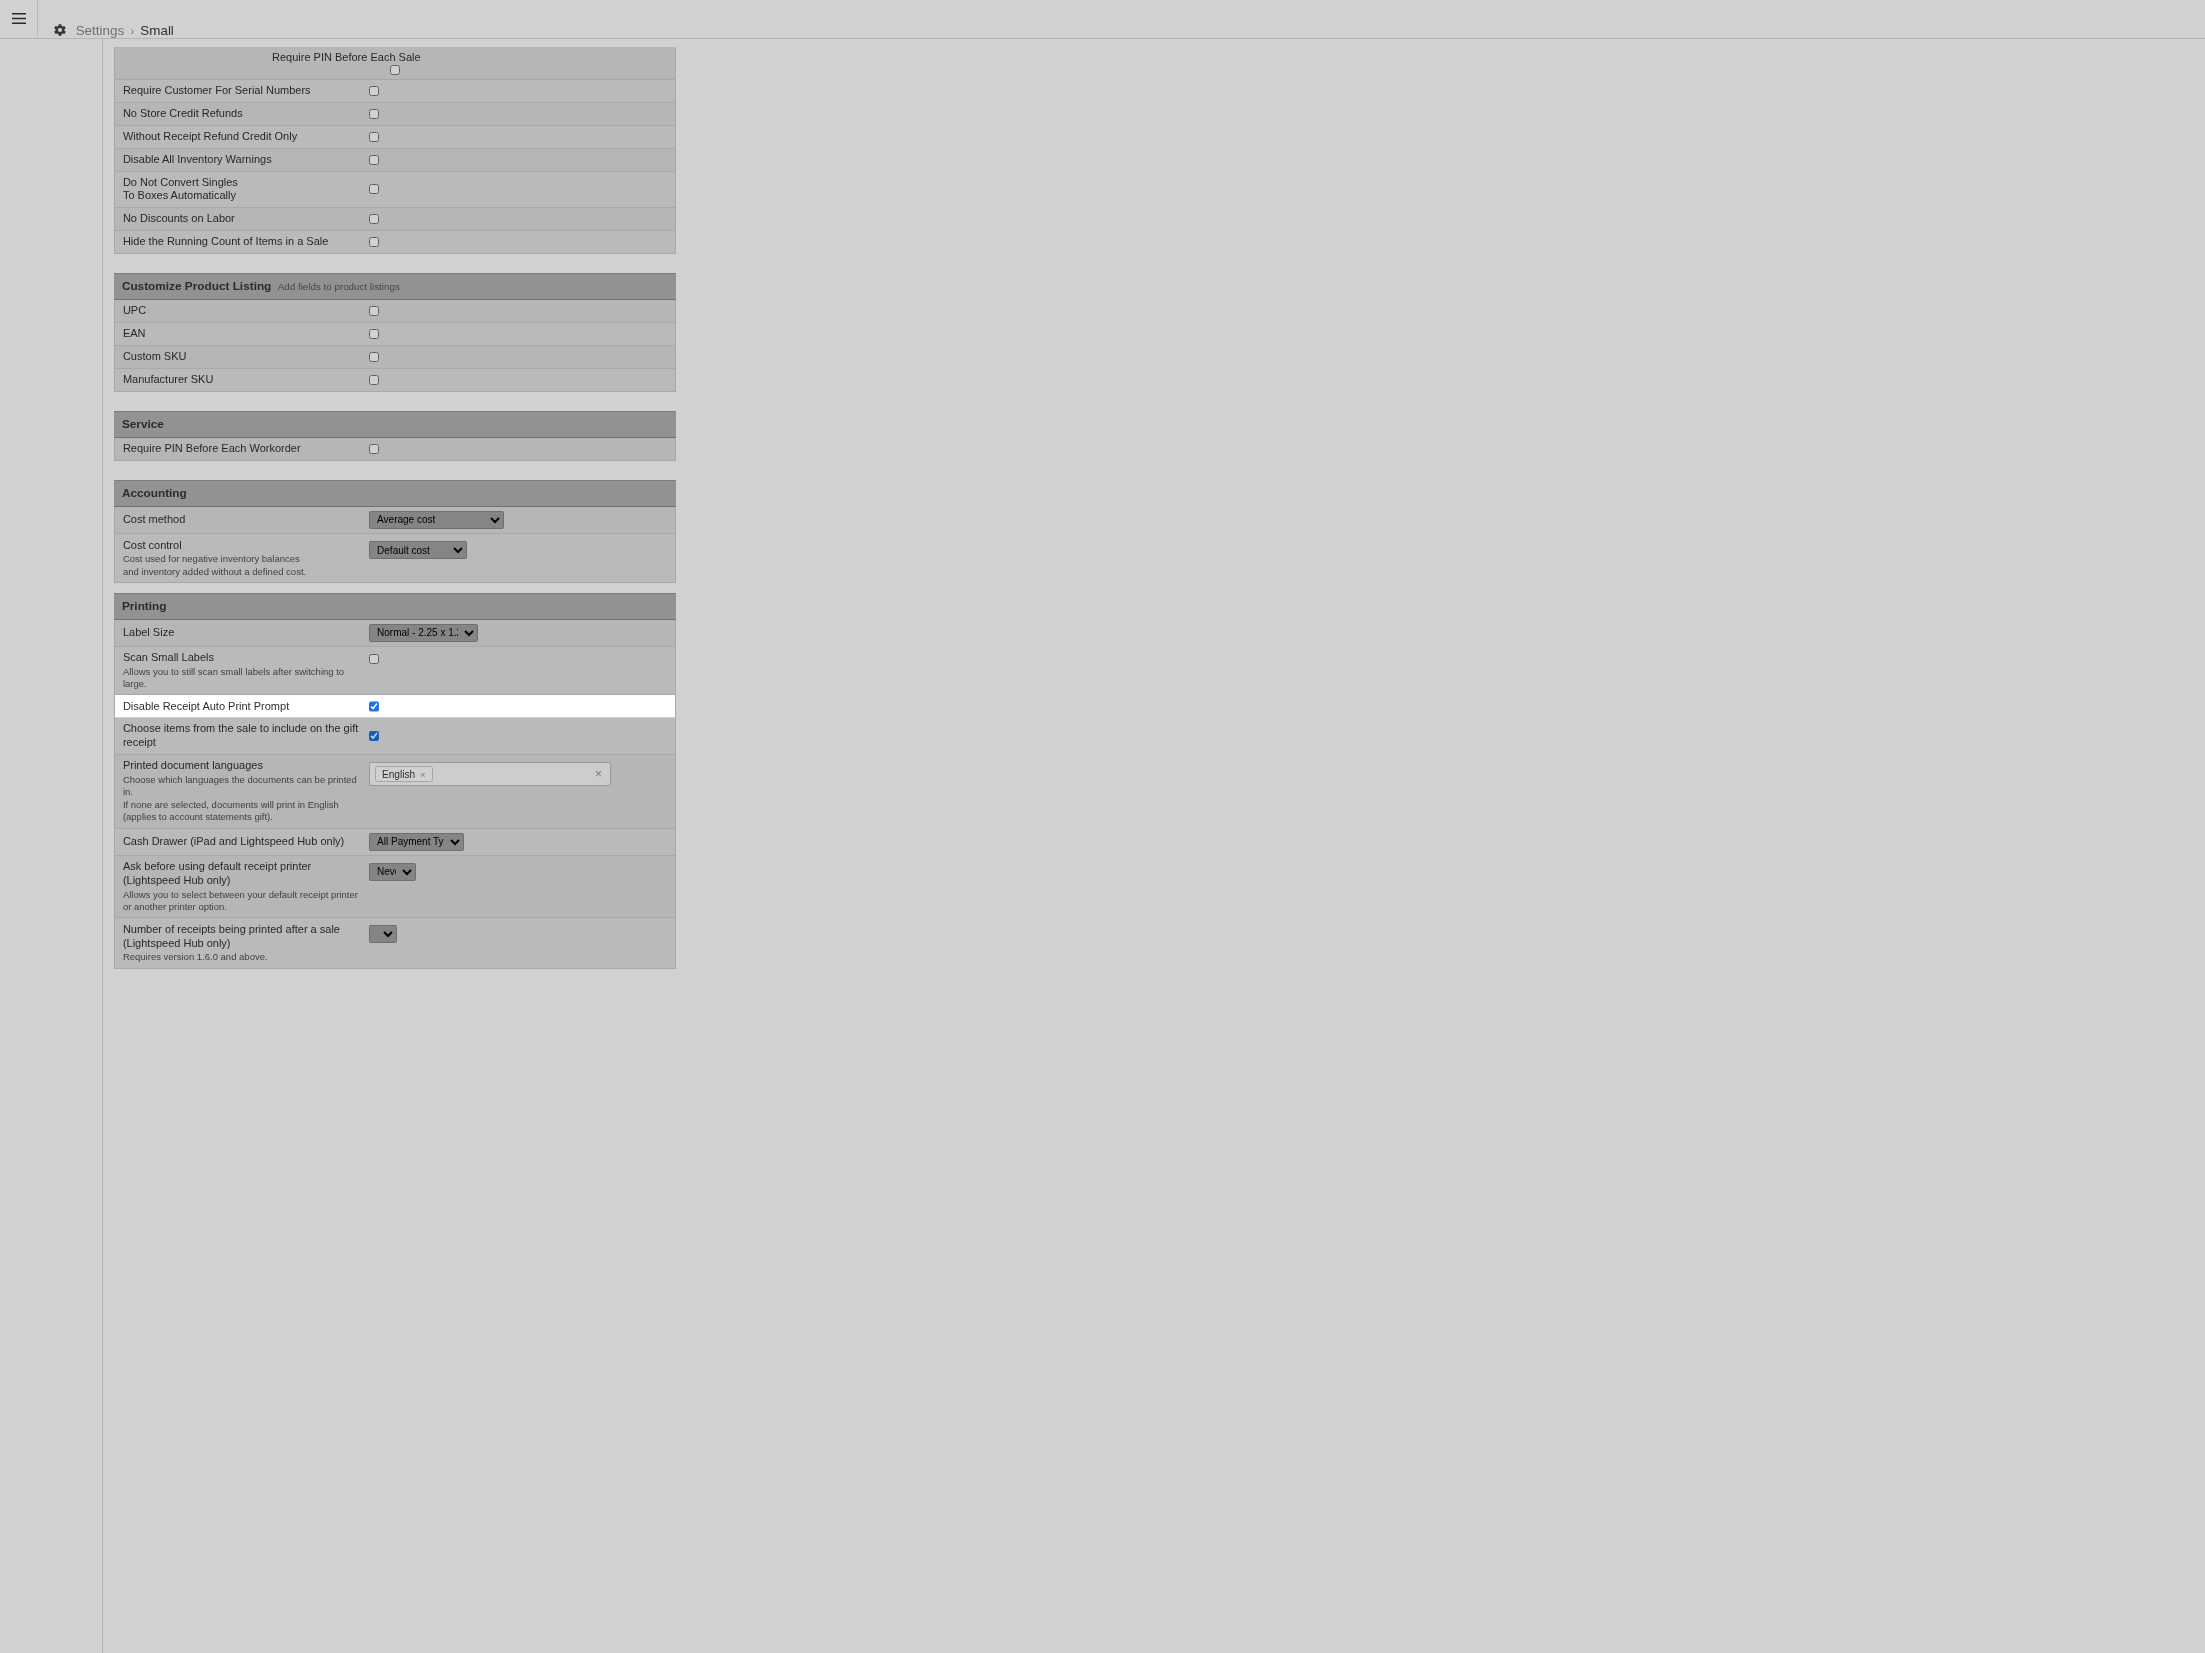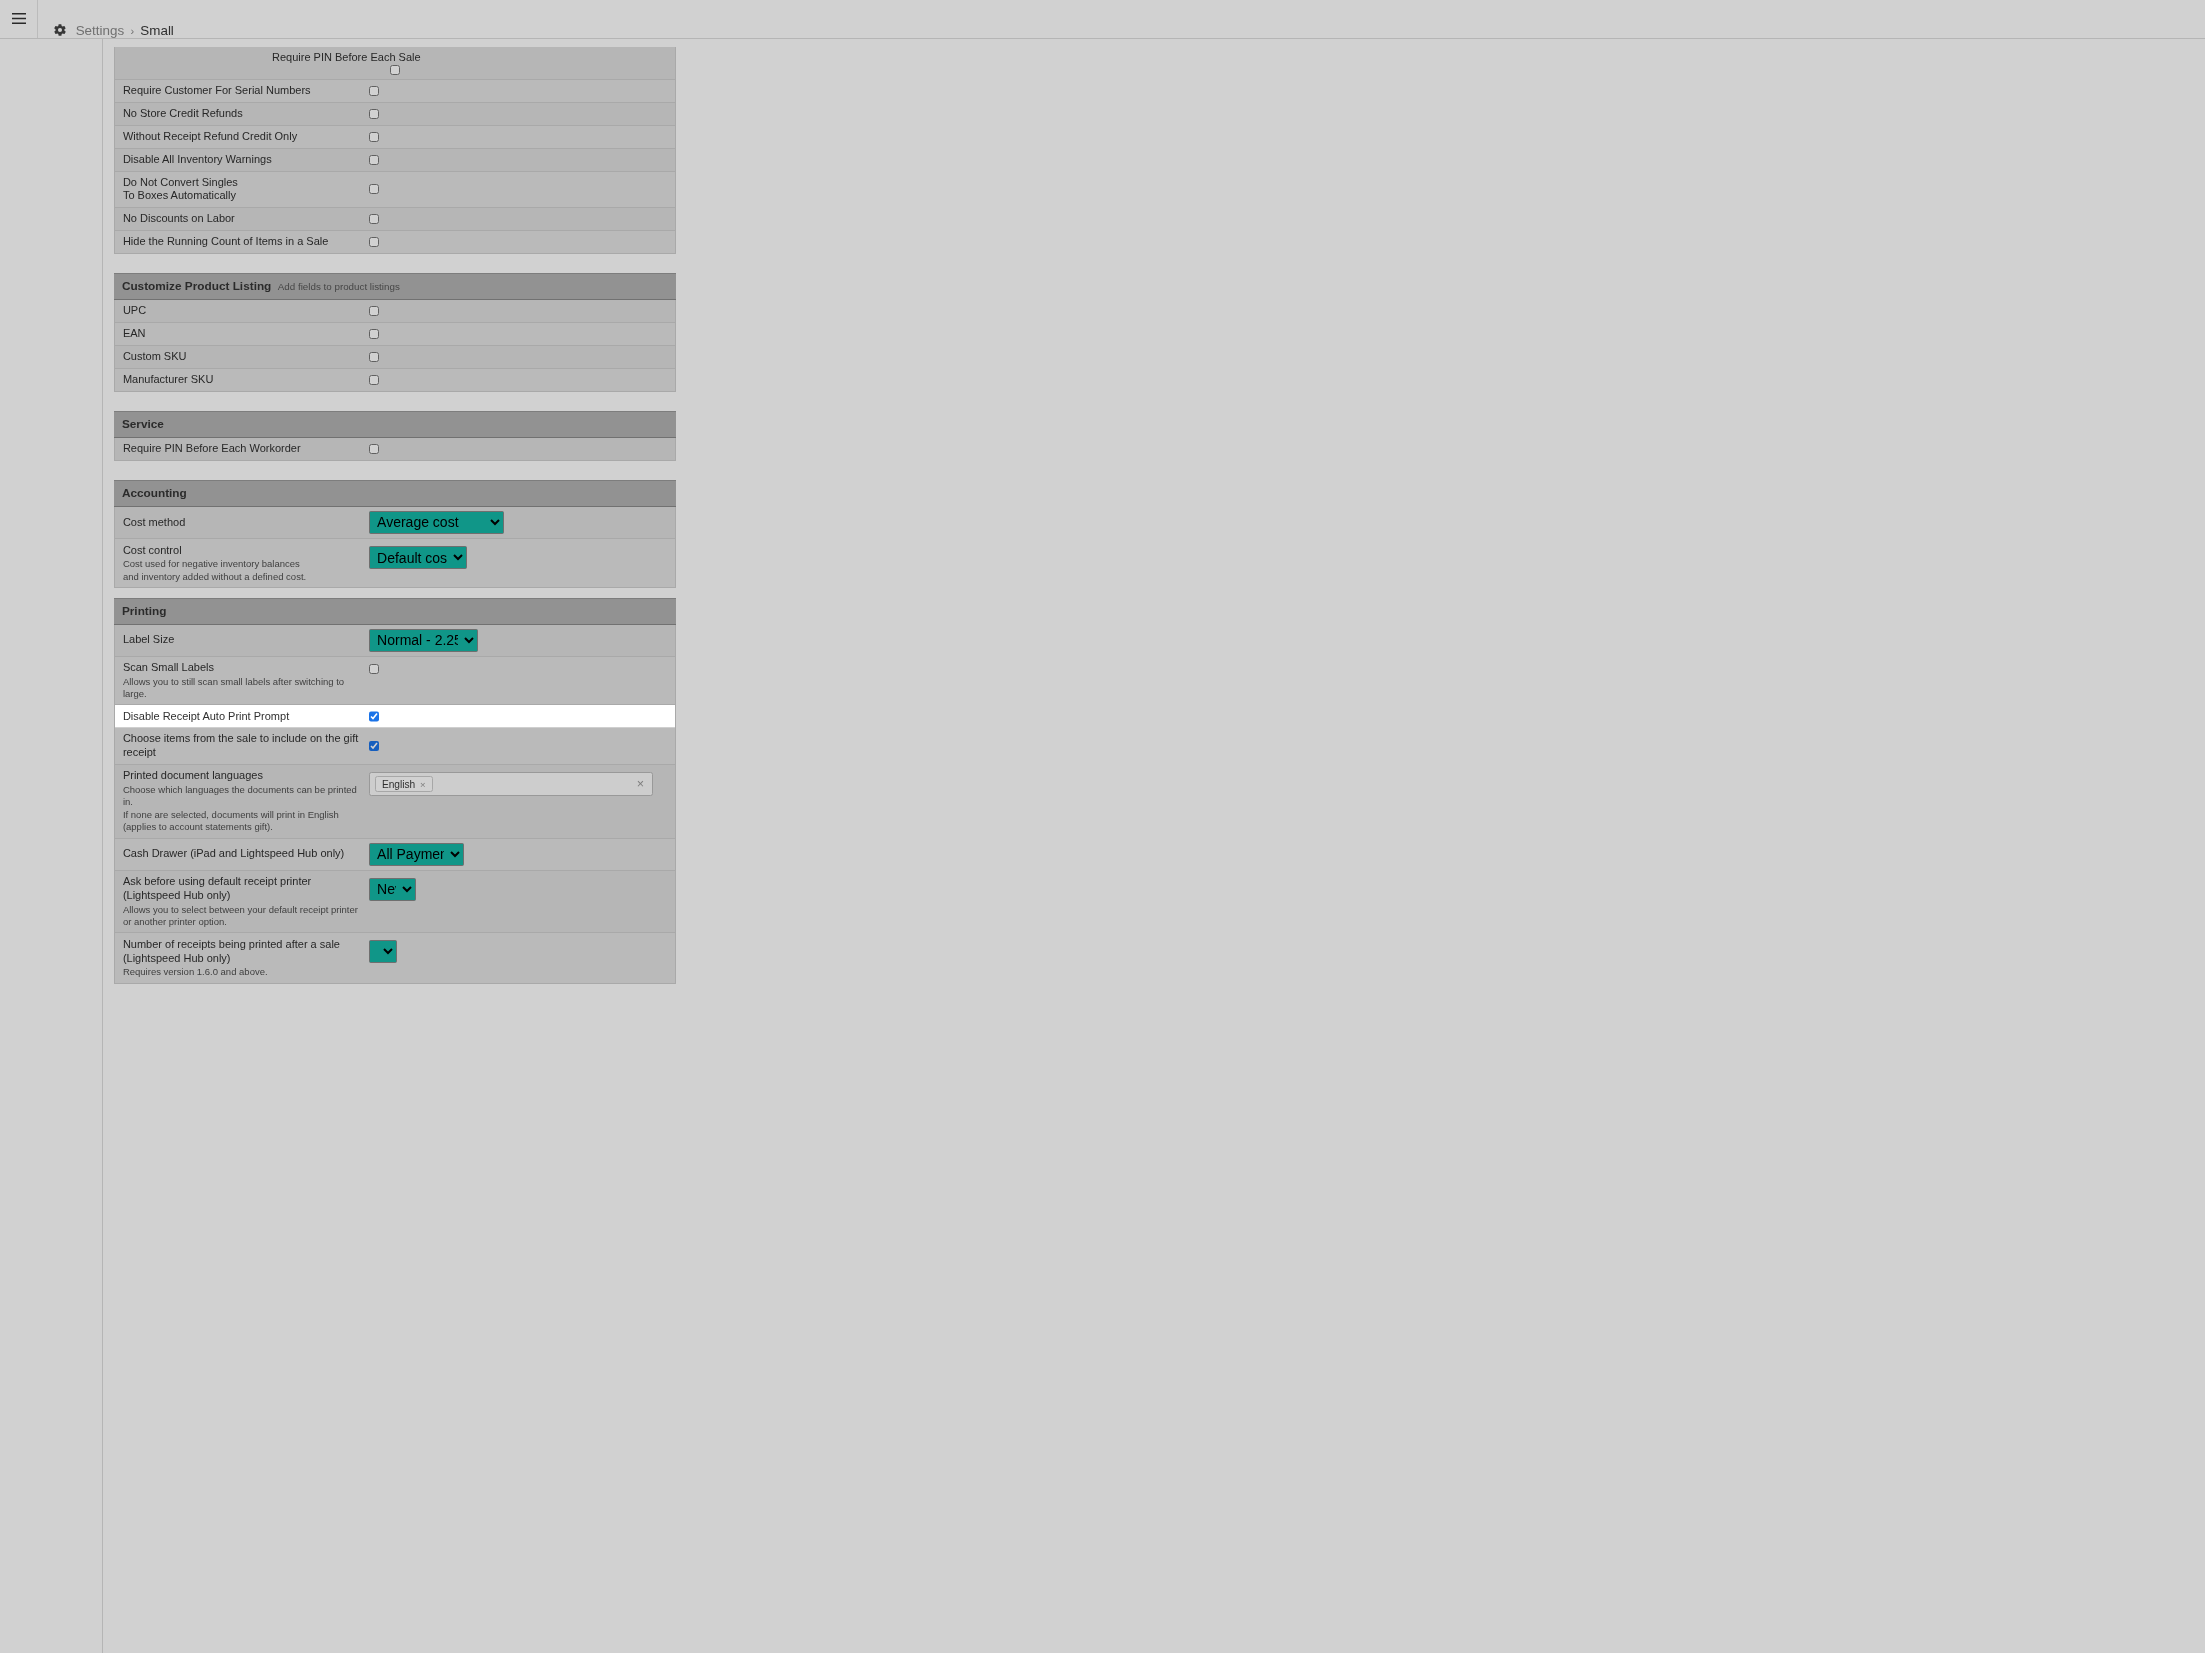--- a/index.html
+++ b/index.html
@@ -89,32 +89,32 @@
   .row .ctrl {
     flex:1;
     display:flex;
     align-items:center;
   }
   .row .ctrl input[type=checkbox]{
     width:10.2px;height:10.2px;
     accent-color:#1a73e8;
   }
   select {
-    font-size:14px;
+    font-size:10px;
     padding:1.6px 3.2px;
     border:0.8px solid #888;
-    background:#14b8a6;
+    background:#a3a3a3;
     border-radius:1.6px;
   }
   .multiselect {
     border:0.8px solid #bbb;
     background:#fafafa;
     border-radius:2.4px;
     padding:3.2px 4.7px;
-    width:284px;
+    width:242px;
     display:flex;
     justify-content:space-between;
     align-items:center;
   }
   .tag {
     display:inline-flex;align-items:center;gap:4.7px;
     border:0.8px solid #ccc;
     border-radius:2.4px;
     padding:1.6px 6.3px;
     font-size:10.2px;

